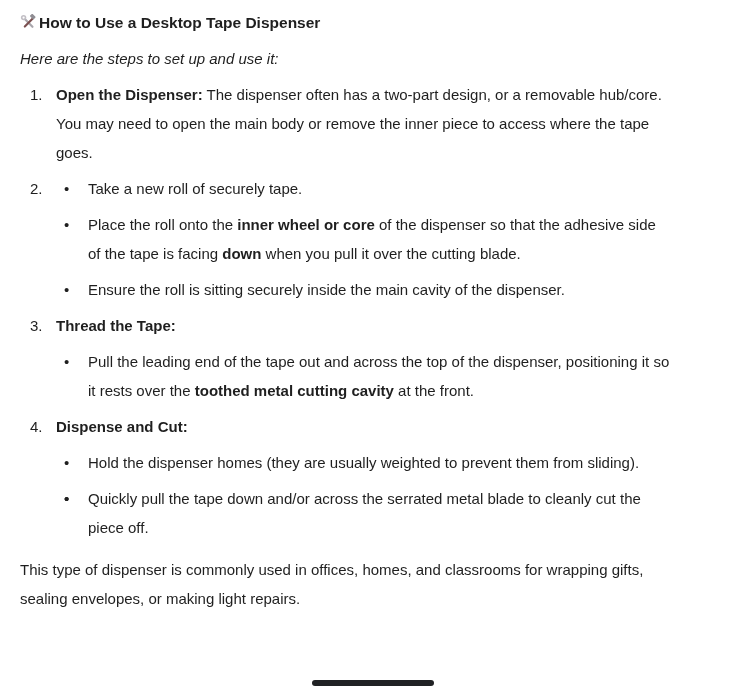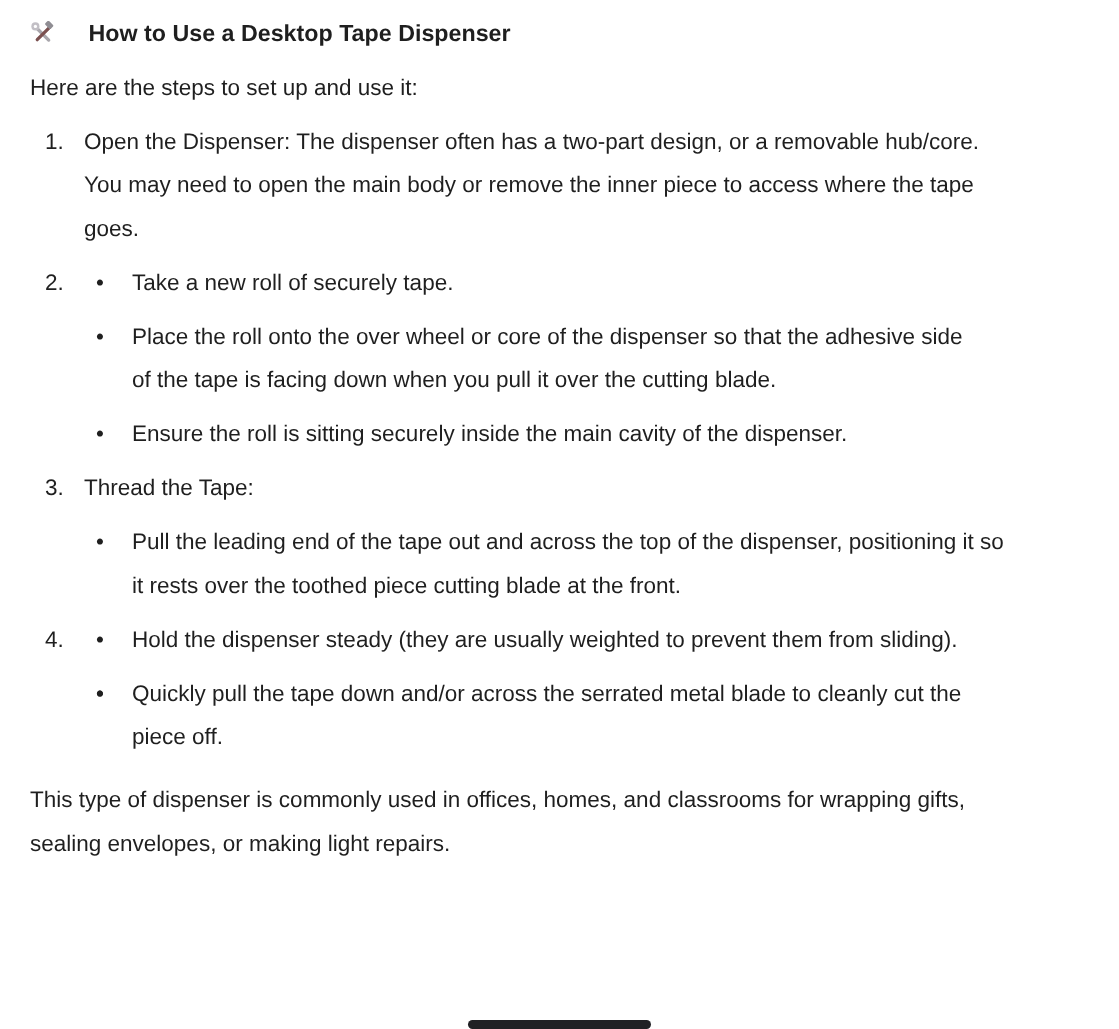--- a/index.html
+++ b/index.html
@@ -8,31 +8,31 @@
     width: 746px; height: 686px;
     background: #ffffff;
     color: #1f1f1f;
     font-family: "Liberation Sans", sans-serif;
     font-size: 15px;
     line-height: 29px;
     overflow: hidden;
   }
   .page { position: relative; width: 746px; height: 686px; padding: 8px 8px 0 20px; }
   .title {
-    display: flex; align-items: center; gap: 22px;
+    display: flex; align-items: center; gap: 2px;
     font-weight: 700; font-size: 15.5px; margin: 0;
     line-height: 29px;
   }
   .icon { display: inline-flex; flex: 0 0 auto; }
-  .intro { margin: 7px 0 0; }
+  .intro { margin: 7px 0 0; font-style: italic; }
   ol.steps { list-style: none; margin: 0; padding: 0; }
   ol.steps > li { position: relative; padding-left: 36px; margin-top: 7px; }
   .num { position: absolute; left: 10px; top: 0; }
   .rich { white-space: pre-line; }
-  .b { font-weight: 400; }
+  .b { font-weight: 700; }
   ul.bullets { list-style: none; margin: 0; padding: 0 0 0 8px; }
   ul.bullets > li { position: relative; padding-left: 24px; margin-top: 7px; }
   .marker { position: absolute; left: 0; top: 0; }
   .outro { margin: 13px 0 0; }
   .home-indicator {
     position: absolute; left: 50%; bottom: 0; transform: translateX(-50%);
     width: 122px; height: 6px; border-radius: 4px; background: #202124;
   }
 </style>
 </head>
@@ -54,30 +54,30 @@
   </h3>
 
   <p class="intro rich">Here are the steps to set up and use it:</p>
 
   <ol class="steps" id="steps">
       <li class="step"><span class="num">1.</span><span class="rich"><span class="b">Open the Dispenser:</span><span> The dispenser often has a two-part design, or a removable hub/core.
 You may need to open the main body or remove the inner piece to access where the tape
 goes.</span></span></li>
       <li class="step"><span class="num">2.</span><ul class="bullets">
           <li class="bullet"><span class="marker">•</span><span class="rich"><span>Take a new roll of securely tape.</span></span></li>
-          <li class="bullet"><span class="marker">•</span><span class="rich"><span>Place the roll onto the </span><span class="b">over wheel or core</span><span> of the dispenser so that the adhesive side
+          <li class="bullet"><span class="marker">•</span><span class="rich"><span>Place the roll onto the </span><span class="b">inner wheel or core</span><span> of the dispenser so that the adhesive side
 of the tape is facing </span><span class="b">down</span><span> when you pull it over the cutting blade.</span></span></li>
           <li class="bullet"><span class="marker">•</span><span class="rich"><span>Ensure the roll is sitting securely inside the main cavity of the dispenser.</span></span></li>
         </ul></li>
       <li class="step"><span class="num">3.</span><span class="rich"><span class="b">Thread the Tape:</span></span><ul class="bullets">
           <li class="bullet"><span class="marker">•</span><span class="rich"><span>Pull the leading end of the tape out and across the top of the dispenser, positioning it so
-it rests over the </span><span class="b">toothed piece cutting blade</span><span> at the front.</span></span></li>
+it rests over the </span><span class="b">toothed metal cutting cavity</span><span> at the front.</span></span></li>
         </ul></li>
-      <li class="step"><span class="num">4.</span><ul class="bullets">
-          <li class="bullet"><span class="marker">•</span><span class="rich"><span>Hold the dispenser steady (they are usually weighted to prevent them from sliding).</span></span></li>
+      <li class="step"><span class="num">4.</span><span class="rich"><span class="b">Dispense and Cut:</span></span><ul class="bullets">
+          <li class="bullet"><span class="marker">•</span><span class="rich"><span>Hold the dispenser homes (they are usually weighted to prevent them from sliding).</span></span></li>
           <li class="bullet"><span class="marker">•</span></li>
           <li class="bullet"><span class="marker">•</span><span class="rich"><span>Quickly pull the tape down and/or across the serrated metal blade to cleanly cut the
 piece off.</span></span></li>
         </ul></li>
     </ol>
 
   <p class="outro rich">This type of dispenser is commonly used in offices, homes, and classrooms for wrapping gifts,
 sealing envelopes, or making light repairs.</p>
 
   <div class="home-indicator"></div>

